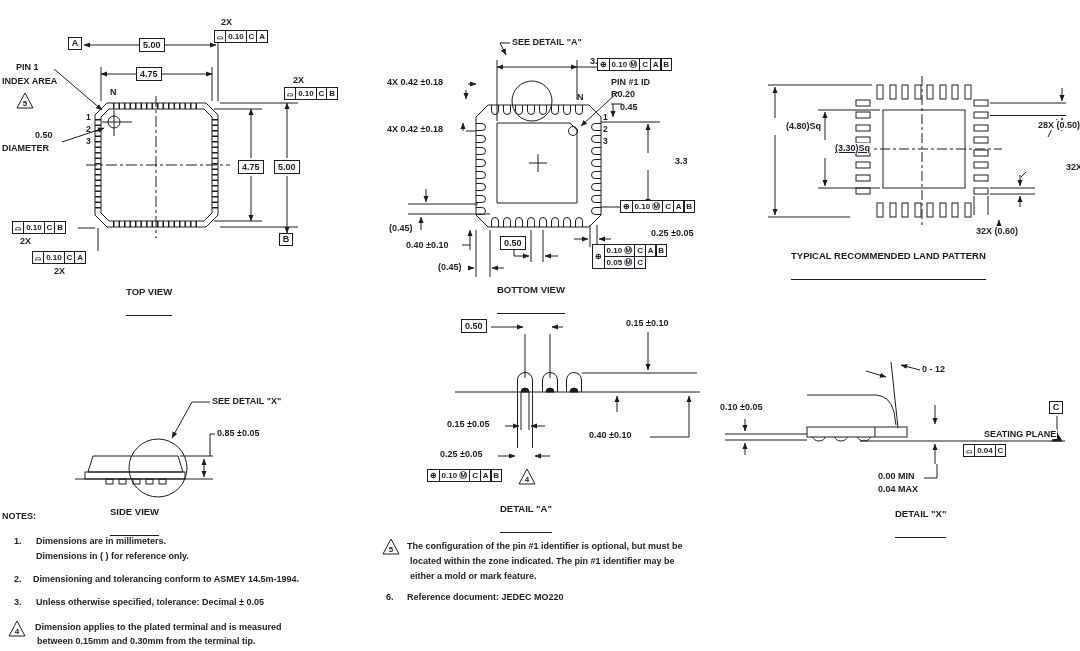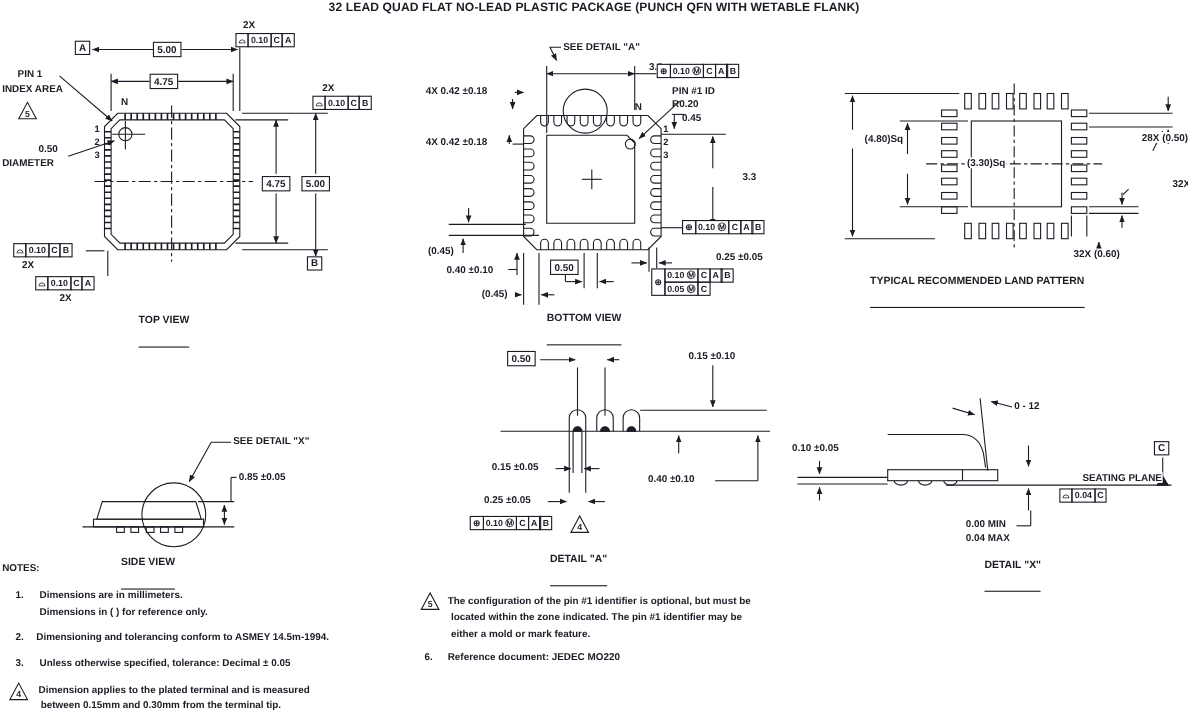--- a/index.html
+++ b/index.html
@@ -259,21 +259,20 @@
         <path d="M9,636 L17,621 L25,636 Z"></path>
         <text x="17" y="634" text-anchor="middle" font-family="Liberation Sans, sans-serif" font-size="8" font-weight="bold" fill="#1c1c26" stroke="none">4</text>
       </g>
       <g>
         <path d="M383,554 L391,539 L399,554 Z"></path>
         <text x="391" y="552" text-anchor="middle" font-family="Liberation Sans, sans-serif" font-size="8" font-weight="bold" fill="#1c1c26" stroke="none">5</text>
       </g>
     </g>
   </svg>
 
-  <div class="title">32 LEAD QUAD FLAT NO-LEAD PLASTIC PACKAGE (PUNCH QFN WITH WETABLE FLANK)</div>
 
   <div class="datum" style="left:68px;top:37px;">A</div>
   <div class="bdim" style="left:139px;top:38px;">5.00</div>
   <div class="bdim" style="left:136px;top:67px;">4.75</div>
   <div class="t" style="left:221px;top:17px;">2X</div>
   <div class="fcf" style="left:214px;top:30px;">
     <span class="c">⌓</span>
       <span class="c">0.10</span>
       <span class="c">C</span>
       <span class="c">A</span>
@@ -354,21 +353,21 @@
       <span class="row">
           <span class="c">0.05 Ⓜ</span>
           <span class="c">C</span>
         </span>
     </span>
   </div>
   <div class="t" style="left:438px;top:262px;">(0.45)</div>
   <div class="vt" style="left:497px;top:284px;">BOTTOM VIEW</div>
 
   <div class="t tw" style="left:748px;top:121px;">(4.80)Sq</div>
-  <div class="t tw" style="left:841px;top:143px;">(3.30)Sq</div>
+  <div class="t tw" style="left:797px;top:143px;text-decoration:underline;">(3.30)Sq</div>
   <div class="t tw" style="left:1000px;top:120px;">28X (0.50)</div>
   <div class="t tw" style="left:1028px;top:162px;">32X (0.25)</div>
   <div class="t tw" style="left:938px;top:226px;">32X (0.60)</div>
   <div class="vt" style="left:791px;top:250px;">TYPICAL RECOMMENDED LAND PATTERN</div>
 
   <div class="t" style="left:212px;top:396px;">SEE DETAIL "X"</div>
   <div class="t" style="left:217px;top:428px;">0.85 ±0.05</div>
   <div class="vt" style="left:110px;top:506px;">SIDE VIEW</div>
 
   <div class="bdim" style="left:461px;top:319px;">0.50</div>

